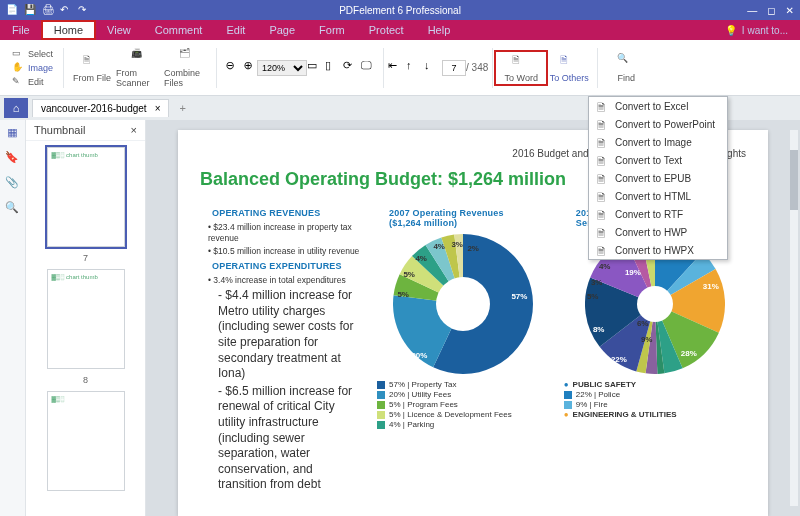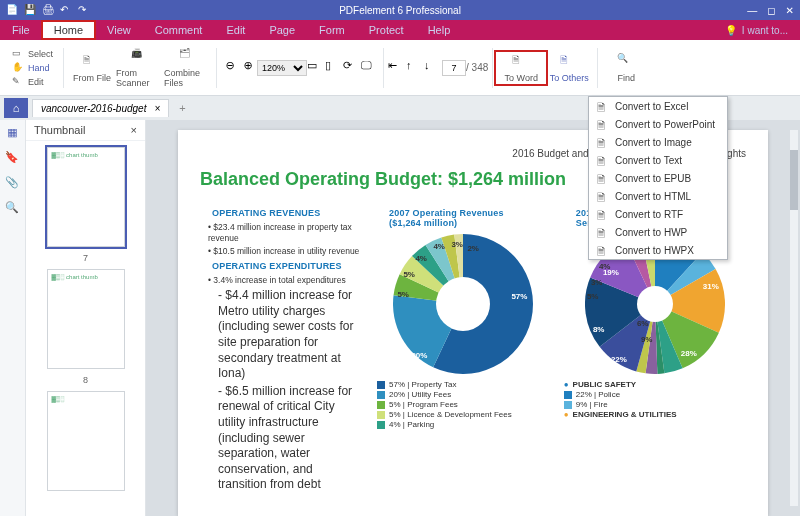--- a/index.html
+++ b/index.html
@@ -20,21 +20,21 @@
   .ribbon .sep { width: 1px; height: 40px; background: #e2e6ea; margin: 0 4px; }
   .ic { width: 18px; height: 18px; display: inline-block; }
   .icsm { width: 12px; height: 12px; display: inline-block; }
   .pageinput { width: 24px; height: 16px; font-size: 9px; text-align: center; border: 1px solid #ccc; }
   .zoomsel { width: 50px; height: 16px; font-size: 9px; border: 1px solid #ccc; }
   .highlight-red { outline: 2px solid #cc2020; outline-offset: 1px; }
   .dropdown { position: absolute; top: 96px; right: 72px; width: 140px; background: #fff; border: 1px solid #b0b6bd; box-shadow: 2px 2px 4px rgba(0,0,0,0.2); z-index: 50; }
   .dropdown .item { display: flex; align-items: center; gap: 6px; padding: 3px 8px; font-size: 10px; color: #333; }
   .tabstrip { height: 24px; background: #e8ecef; display: flex; align-items: center; padding-left: 4px; gap: 4px; }
   .tabstrip .home-ic { width: 24px; height: 20px; background: #4a5db3; display: flex; align-items: center; justify-content: center; }
-  .doc-tab { background: #fff; border: 1px solid #d0d5da; border-bottom: none; padding: 3px 8px; font-size: 10px; display: flex; align-items: center; gap: 8px; font-style: italic; }
+  .doc-tab { background: #fff; border: 1px solid #d0d5da; border-bottom: none; padding: 3px 8px; font-size: 10px; display: flex; align-items: center; gap: 8px; }
   .content { display: flex; height: calc(516px - 20px - 20px - 56px - 24px); }
   .actbar { width: 26px; background: #f5f7f9; border-right: 1px solid #e0e4e8; display: flex; flex-direction: column; align-items: center; padding-top: 6px; gap: 12px; }
   .thumbpanel { width: 120px; background: #fff; border-right: 1px solid #e0e4e8; display: flex; flex-direction: column; }
   .thumbpanel .hdr { display: flex; justify-content: space-between; padding: 4px 8px; font-size: 11px; color: #444; border-bottom: 1px solid #eef1f4; }
   .thumbpanel .thumbs { overflow: hidden; padding: 6px; display: flex; flex-direction: column; gap: 6px; align-items: center; }
   .thumb { width: 78px; height: 100px; border: 1px solid #cfd4d9; background: #fff; font-size: 6px; padding: 4px; color: #5a7; }
   .thumb.sel { outline: 2px solid #4a5db3; }
   .thumbnum { font-size: 9px; color: #666; }
   .docarea { flex: 1; background: #d9dee3; overflow: hidden; position: relative; display: flex; justify-content: center; }
   .page { width: 590px; background: #fff; margin-top: 10px; box-shadow: 0 1px 4px rgba(0,0,0,0.2); padding: 18px 22px; font-size: 9px; color: #333; }
@@ -94,21 +94,21 @@
 </div>
 
 <div class="ribbon">
   <div class="group">
     <div class="row">
         <span class="icsm">▭</span>
         <span>Select</span>
       </div>
     <div class="row">
         <span class="icsm">✋</span>
-        <span style="color:#4a5db3">Hand</span>
+        <span style="color:#4a5db3">Image</span>
       </div>
     <div class="row">
         <span class="icsm">✎</span>
         <span>Edit</span>
       </div>
   </div>
   <div class="sep"></div>
   <div class="bigbtn">
       <span class="ic">🗎</span>
       <span>From File</span>
@@ -265,21 +265,21 @@
                 <path d="M50,50 L3.7256400418220252,31.061055719471184 A50,50 0 0 1 28.741605848218008,4.744274637483919 Z" fill="#8a57c2"></path>
                 <path d="M50,50 L28.741605848218008,4.744274637483919 A50,50 0 0 1 39.93507399556703,1.0235029373752695 Z" fill="#b65aa2"></path>
                 <path d="M50,50 L39.93507399556703,1.0235029373752695 A50,50 0 0 1 50.000000000000036,0 Z" fill="#c9d96c"></path>
               </svg>
             <div class="hole" style="width:36px;height:36px"></div>
             <div class="lbl" style="right:20px;top:18px;color:#fff">22%</div>
             <div class="lbl" style="right:6px;top:48px;color:#fff">31%</div>
             <div class="lbl" style="right:28px;bottom:16px;color:#fff">28%</div>
             <div class="lbl" style="left:26px;bottom:10px;color:#fff">22%</div>
             <div class="lbl" style="left:8px;bottom:40px;color:#fff">8%</div>
-            <div class="lbl" style="left:18px;top:34px;color:#fff">19%</div>
+            <div class="lbl" style="left:40px;top:34px;color:#fff">19%</div>
             <div class="lbl" style="left:44px;top:16px;color:#fff">22%</div>
             <div class="lbl" style="left:24px;top:14px">7%</div>
             <div class="lbl" style="left:6px;top:44px">3%</div>
             <div class="lbl" style="left:2px;top:58px">5%</div>
             <div class="lbl" style="left:56px;bottom:30px">9%</div>
             <div class="lbl" style="left:14px;top:28px">4%</div>
             <div class="lbl" style="left:52px;bottom:46px">6%</div>
           </div>
           <div id="legB">
               <div class="legendline">

